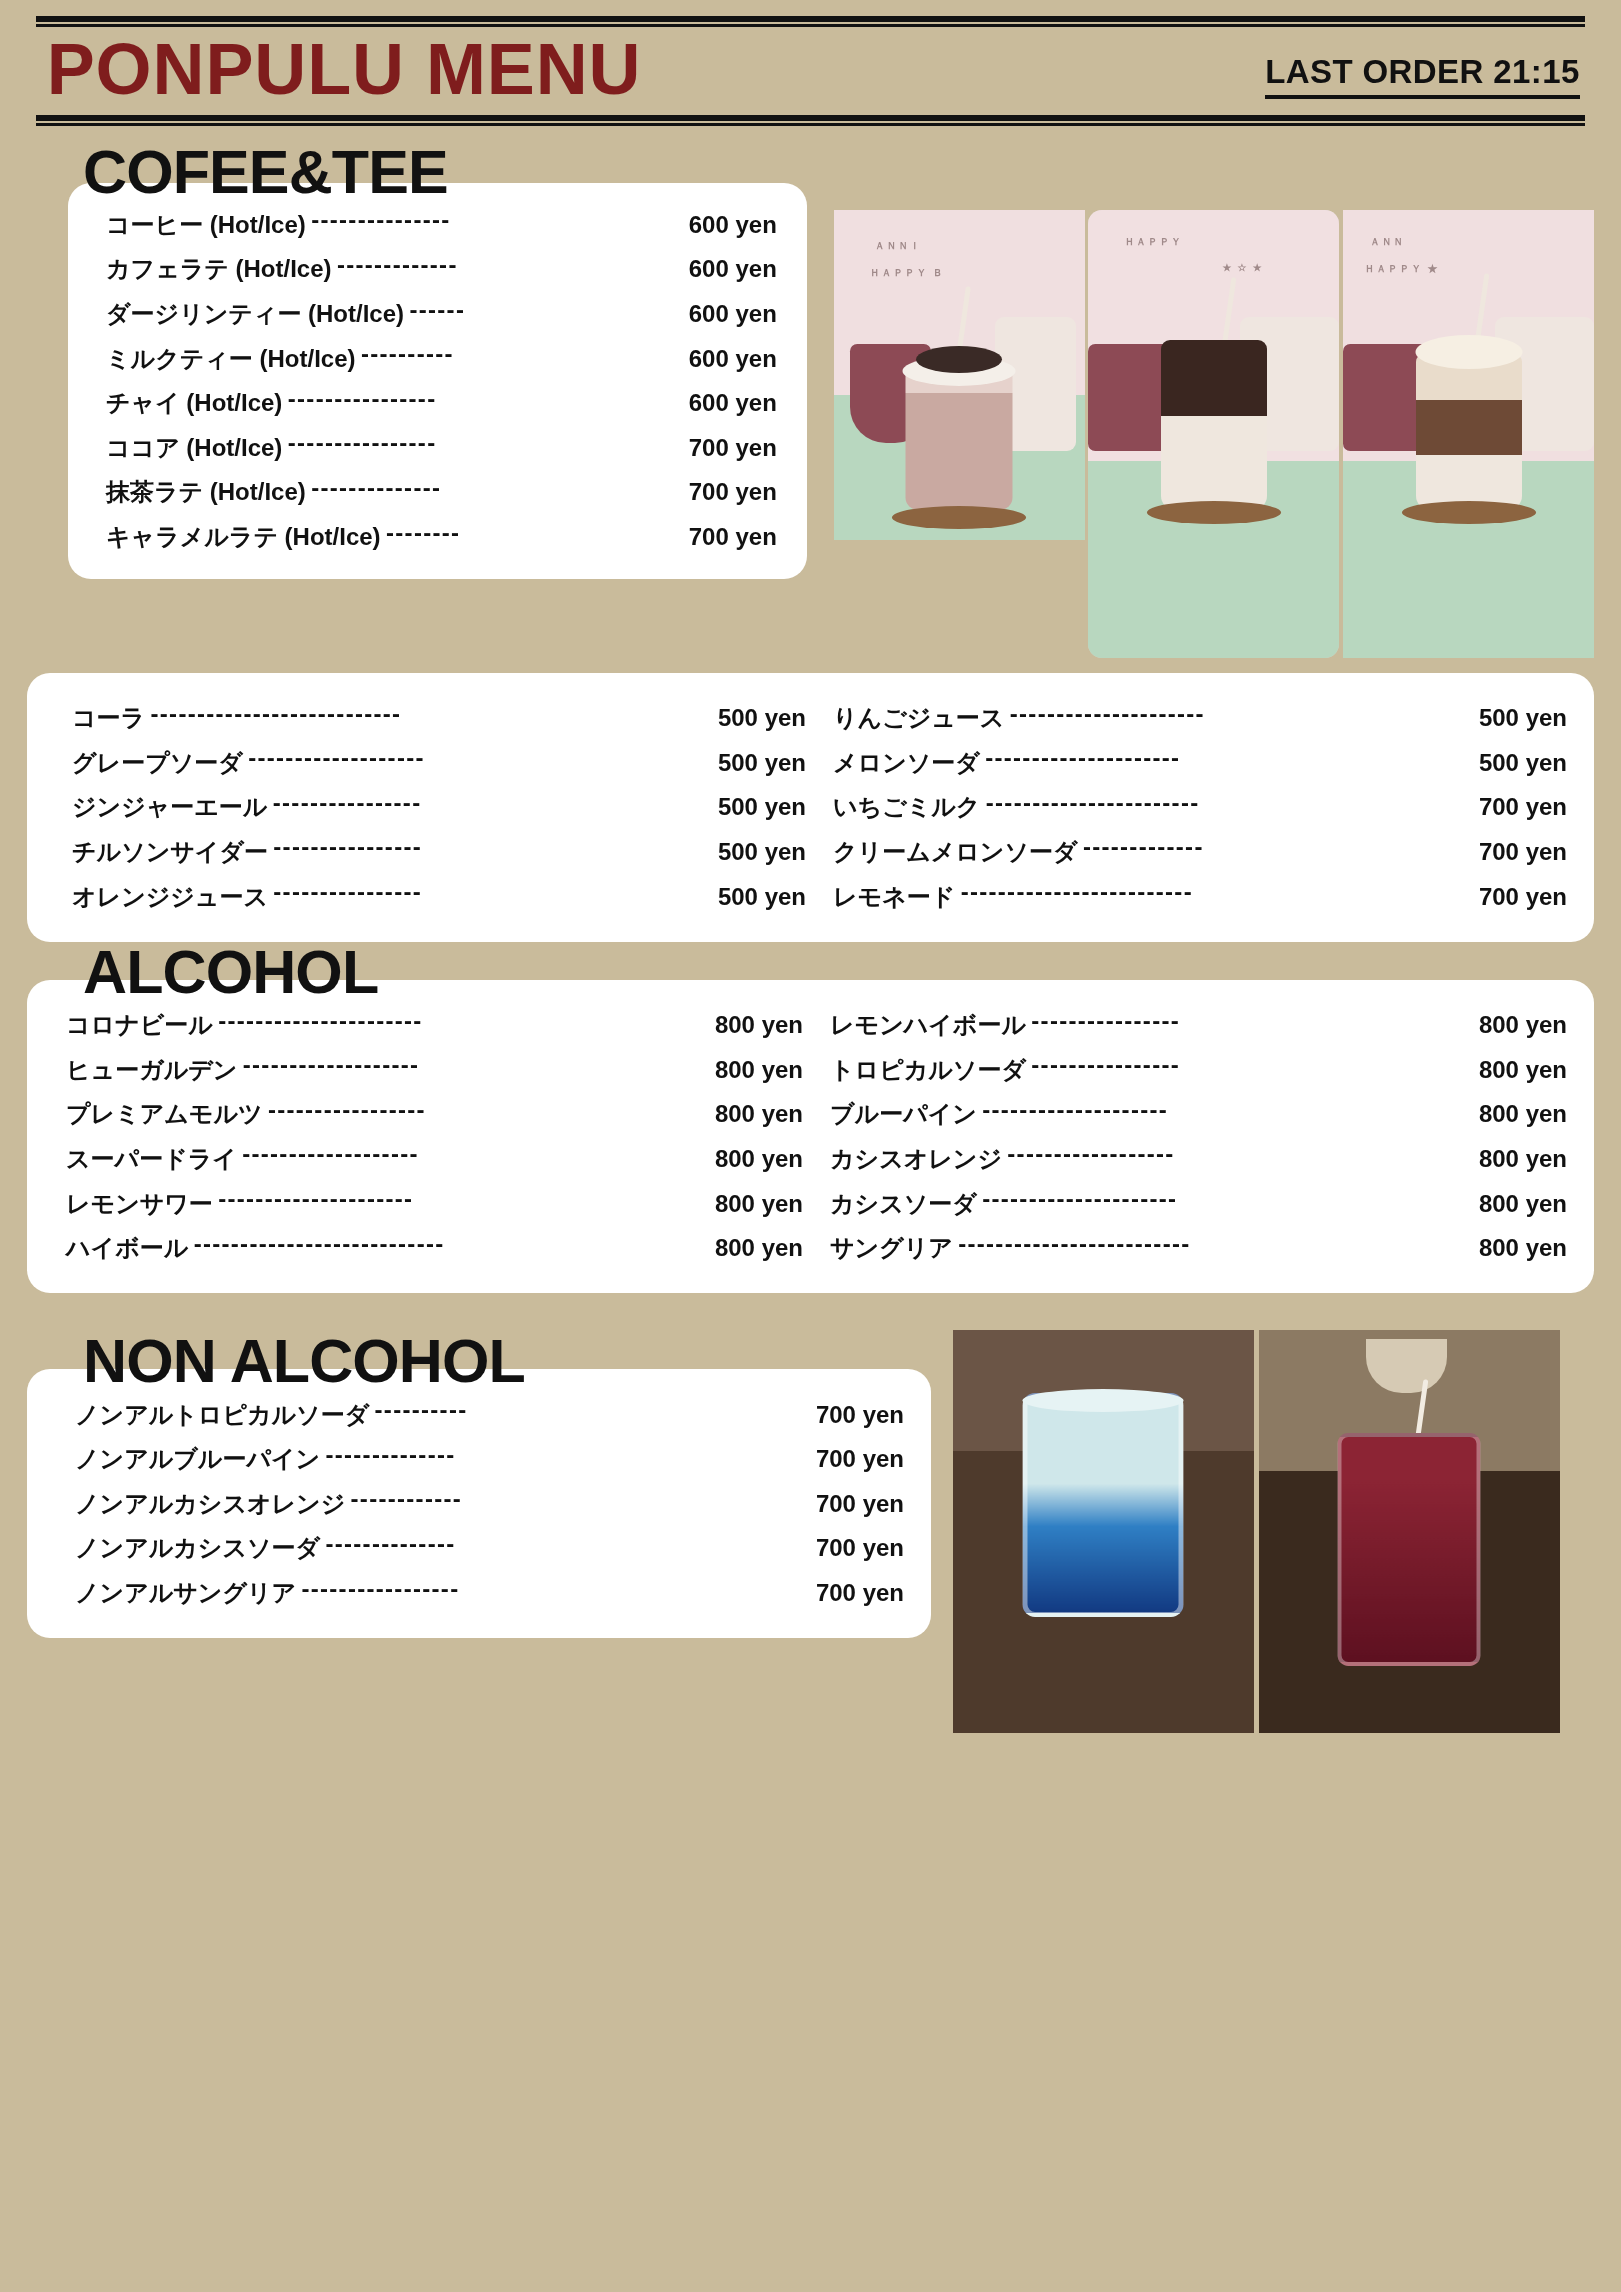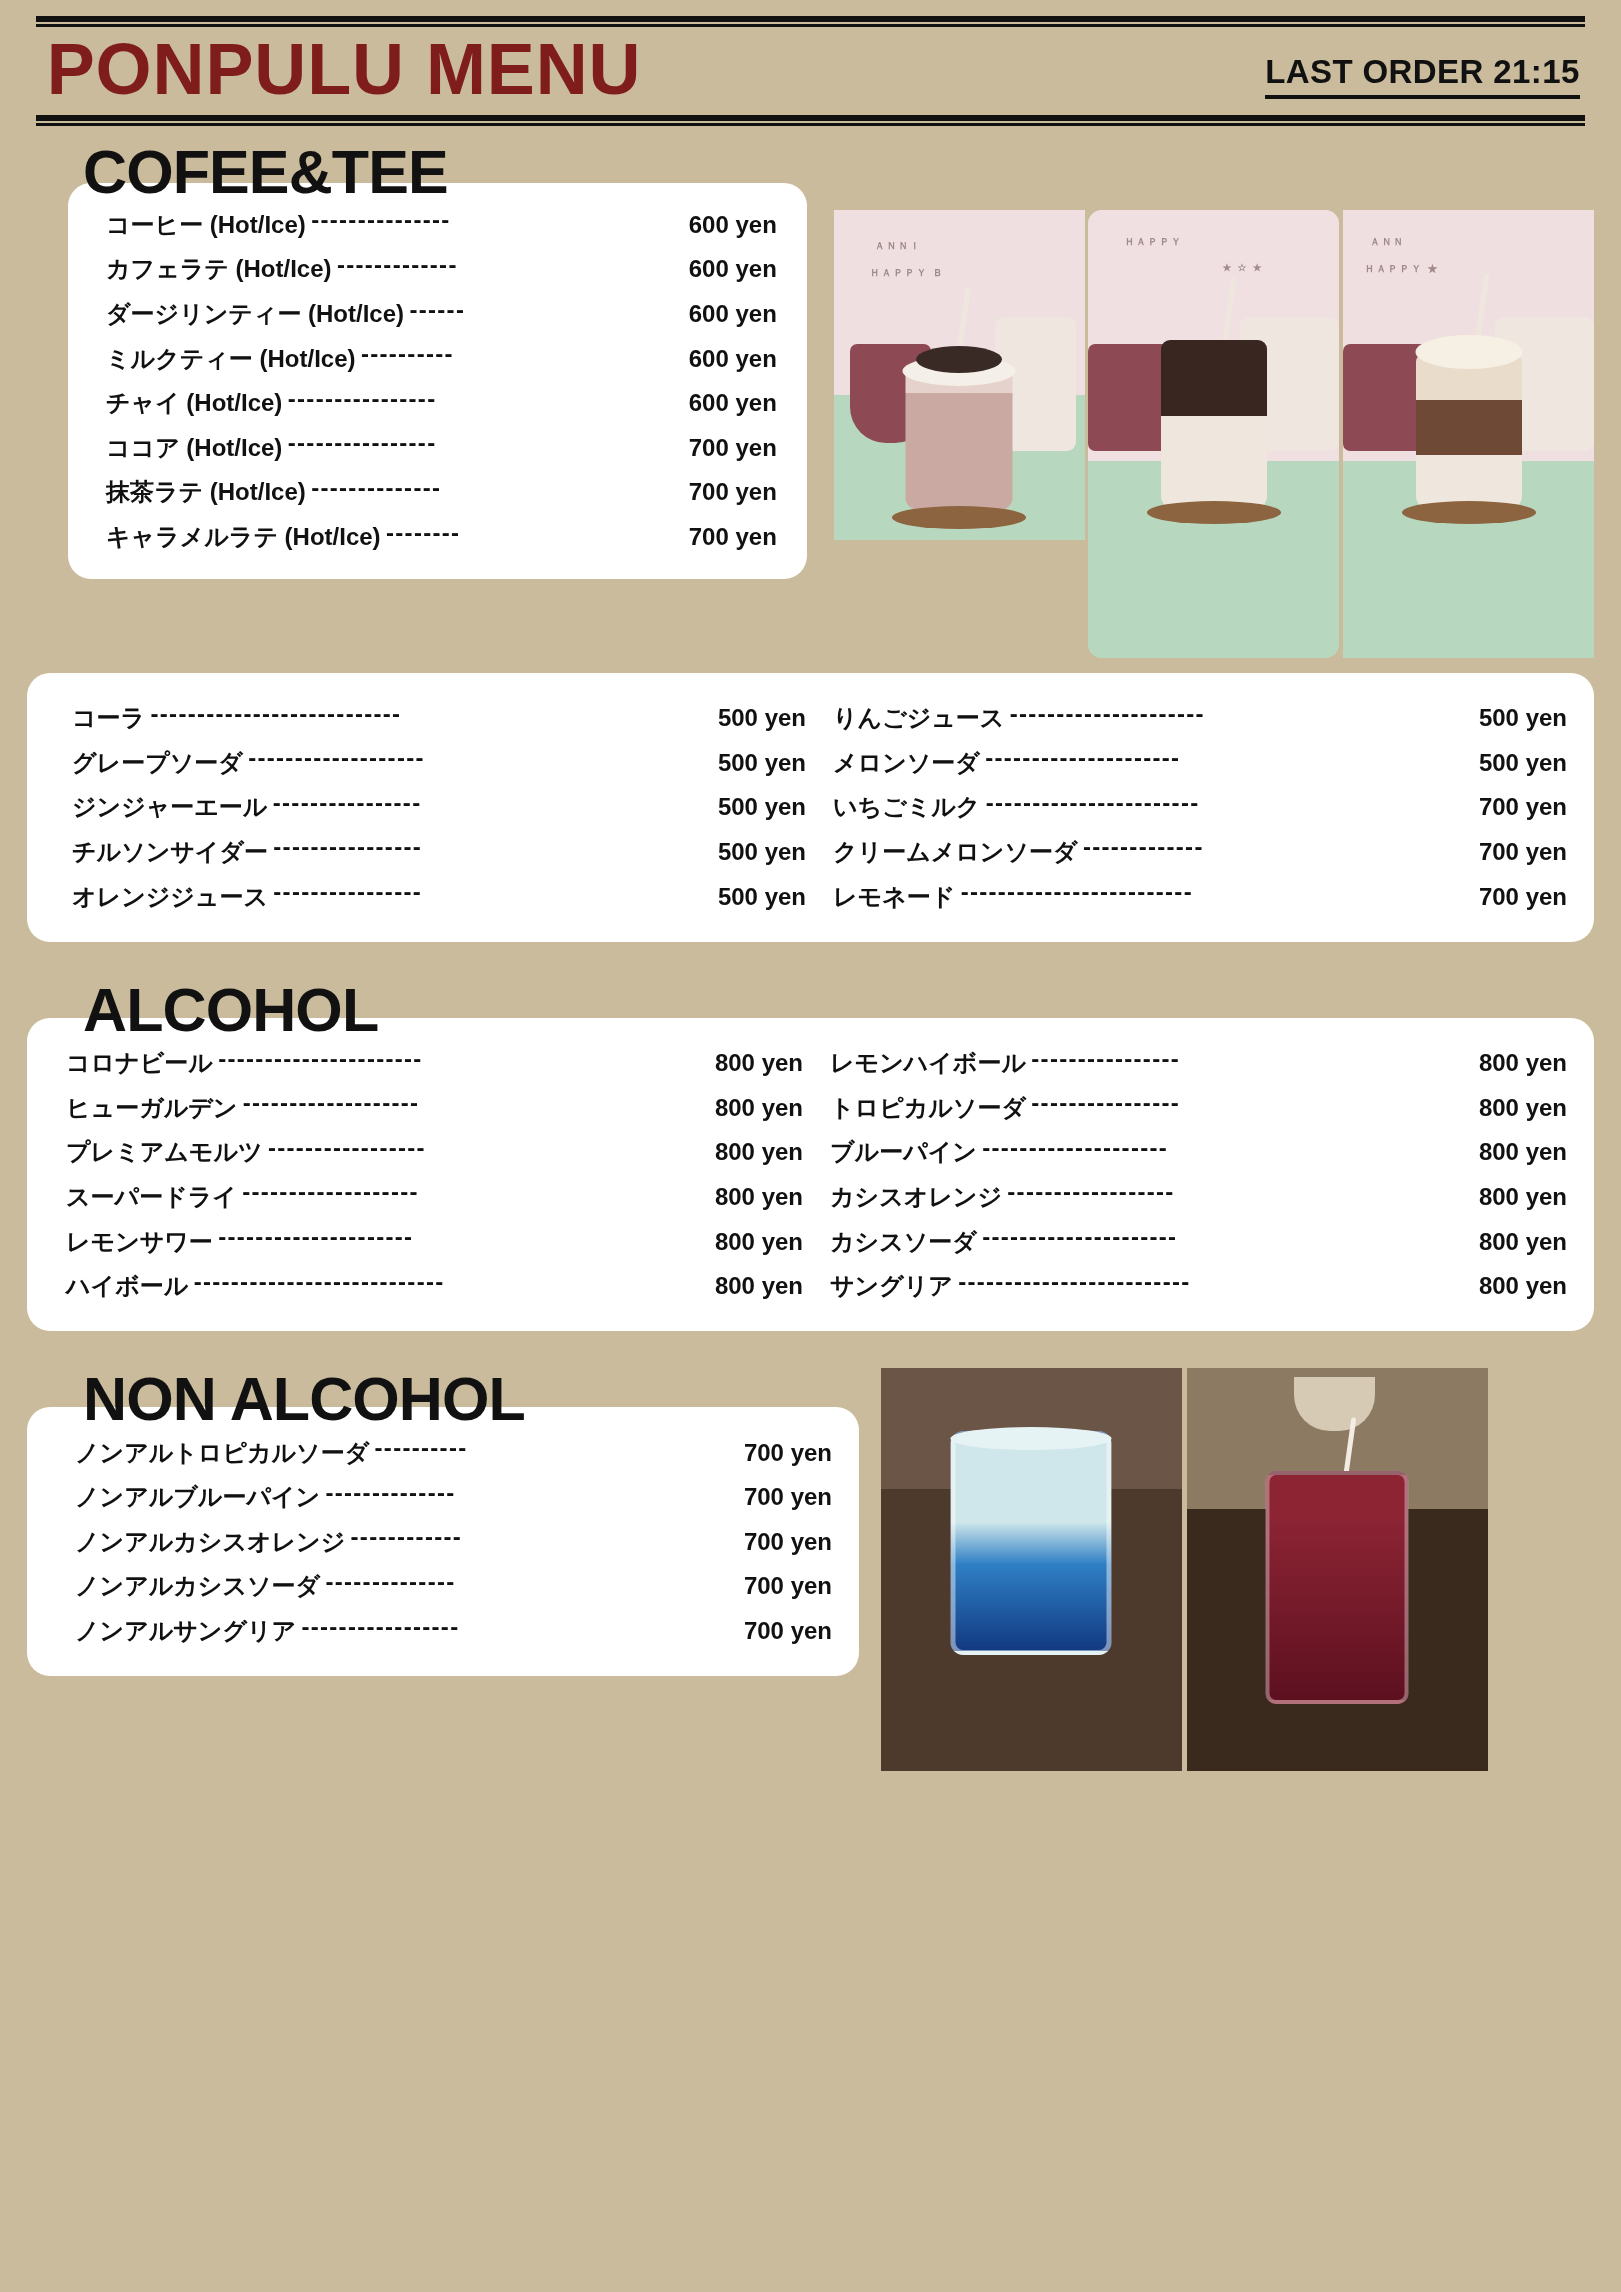--- a/index.html
+++ b/index.html
@@ -295,21 +295,21 @@
           <div class="item">
             <span class="nm">レモネード</span>
             <span class="dots">-------------------------</span>
             <span class="pr">700 yen</span>
           </div>
         </div>
       </div>
     </div>
   </div>
 
-  <div class="section" style="margin-top:38px;">
+  <div class="section" style="">
     <div class="sec-head">ALCOHOL</div>
     <div class="panel" style="margin-top:-23px; padding:23px 27px 23px 39px;">
       <div class="cols">
         <div class="col" style="padding-right:27px;">
           <div class="item">
             <span class="nm">コロナビール</span>
             <span class="dots">----------------------</span>
             <span class="pr">800 yen</span>
           </div>
           <div class="item">
@@ -370,21 +370,21 @@
             <span class="pr">800 yen</span>
           </div>
         </div>
       </div>
     </div>
   </div>
 
   <div class="section" style="margin-top:38px;">
     <div class="sec-head">NON ALCOHOL</div>
     <div style="display:flex; align-items:flex-start; margin-top:-23px;">
-      <div class="panel" style="width:832px; padding:23px 27px 23px 48px;">
+      <div class="panel" style="width:904px; padding:23px 27px 23px 48px;">
         <div class="col">
           <div class="item">
             <span class="nm">ノンアルトロピカルソーダ</span>
             <span class="dots">----------</span>
             <span class="pr">700 yen</span>
           </div>
           <div class="item">
             <span class="nm">ノンアルブルーパイン</span>
             <span class="dots">--------------</span>
             <span class="pr">700 yen</span>

